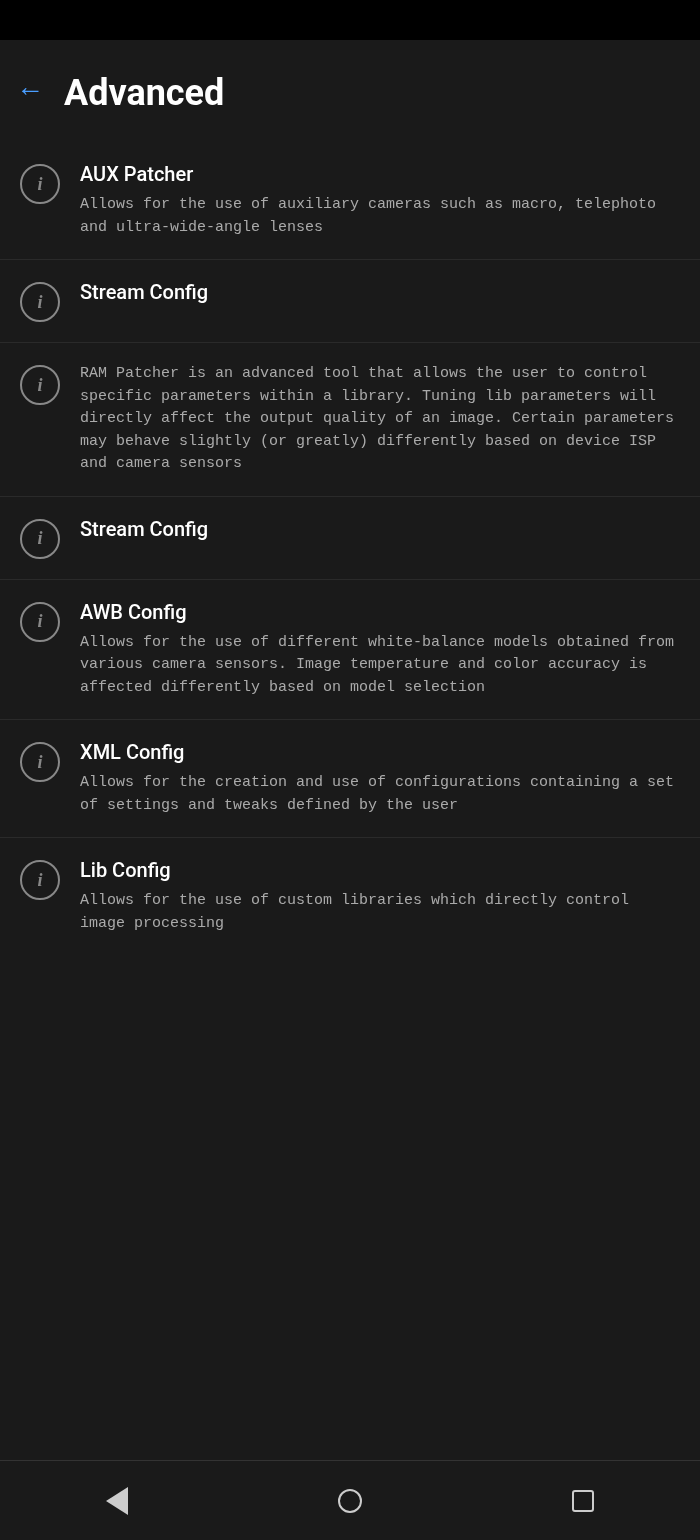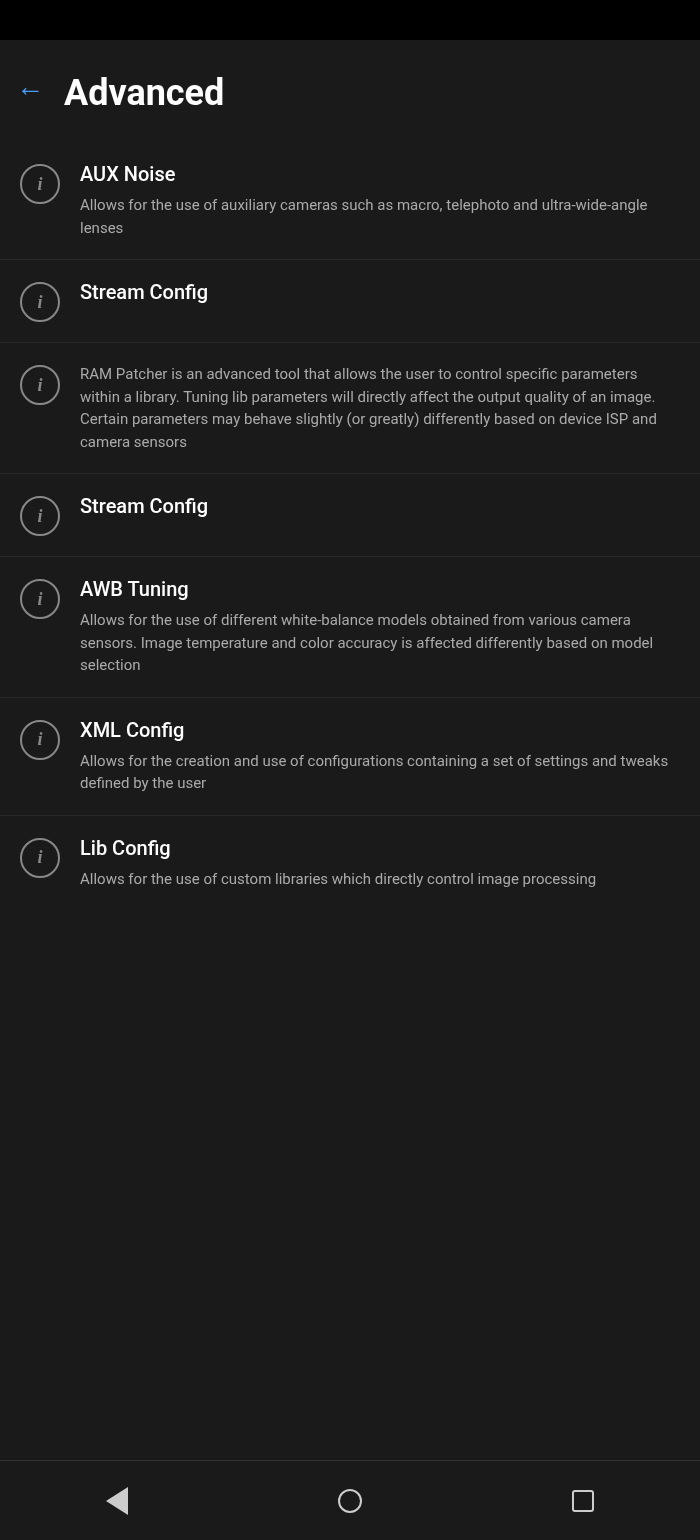--- a/index.html
+++ b/index.html
@@ -94,20 +94,21 @@
       font-size: 20px;
       font-weight: 500;
       color: #ffffff;
       margin-bottom: 8px;
     }
 
     .item-description {
       font-size: 15px;
       color: #aaaaaa;
       line-height: 1.5;
+      font-family: Liberation Mono, monospace;
     }
 
     .nav-bar {
       height: 80px;
       background-color: #1a1a1a;
       display: flex;
       align-items: center;
       justify-content: space-around;
       flex-shrink: 0;
       border-top: 1px solid #333333;
@@ -154,21 +155,21 @@
   <div class="header-title">Advanced</div>
 </div>
 
 <div class="content">
 
 <div class="list-item">
       <div class="info-icon">
         <span>i</span>
       </div>
       <div class="item-text">
-        <div class="item-title">AUX Noise</div>
+        <div class="item-title">AUX Patcher</div>
         <div class="item-description">Allows for the use of auxiliary cameras such as macro, telephoto and ultra-wide-angle lenses</div>
       </div>
     </div>
     <div class="list-item">
       <div class="info-icon">
         <span>i</span>
       </div>
       <div class="item-text">
         <div class="item-title">Stream Config</div>
       </div>
@@ -187,21 +188,21 @@
       </div>
       <div class="item-text">
         <div class="item-title">Stream Config</div>
       </div>
     </div>
     <div class="list-item">
       <div class="info-icon">
         <span>i</span>
       </div>
       <div class="item-text">
-        <div class="item-title">AWB Tuning</div>
+        <div class="item-title">AWB Config</div>
         <div class="item-description">Allows for the use of different white-balance models obtained from various camera sensors. Image temperature and color accuracy is affected differently based on model selection</div>
       </div>
     </div>
     <div class="list-item">
       <div class="info-icon">
         <span>i</span>
       </div>
       <div class="item-text">
         <div class="item-title">XML Config</div>
         <div class="item-description">Allows for the creation and use of configurations containing a set of settings and tweaks defined by the user</div>

